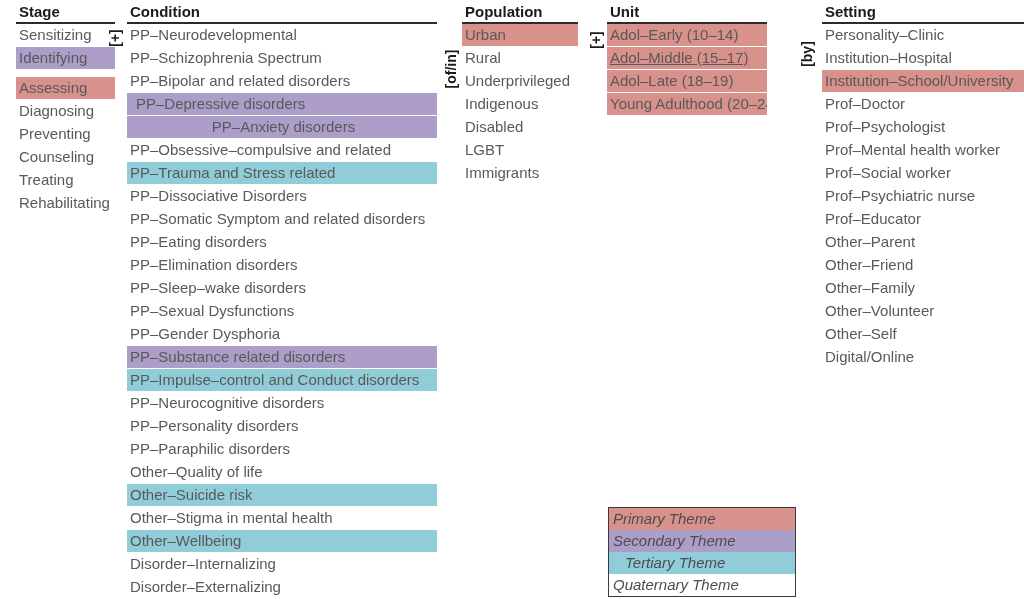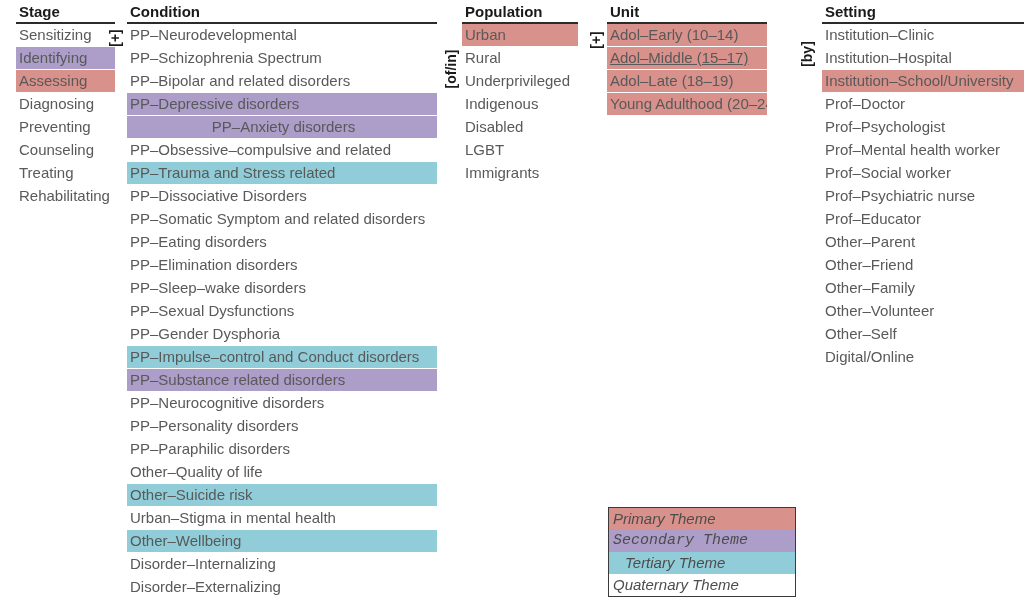--- a/index.html
+++ b/index.html
@@ -71,56 +71,56 @@
 </head>
 <body>
 
 <div id="figure">
 
   <div class="col" style="left:16px; width:99px;">
     <div class="col-header">Stage</div>
     <div>
         <div class="row"><span class="row-label">Sensitizing</span></div>
         <div class="row" style="background: linear-gradient(rgb(172, 157, 201), rgb(172, 157, 201)) left top / 100% 22px no-repeat;"><span class="row-label">Identifying</span></div>
-        <div class="row" style="background: linear-gradient(rgb(217, 145, 139), rgb(217, 145, 139)) left top / 100% 22px no-repeat;"><span class="row-label">Assessing</span></div>
+        <div class="row" style="background: linear-gradient(rgb(217, 145, 139), rgb(217, 145, 139)) left top / 100% 22px no-repeat; margin-top: 7px;"><span class="row-label">Assessing</span></div>
         <div class="row"><span class="row-label">Diagnosing</span></div>
         <div class="row"><span class="row-label">Preventing</span></div>
         <div class="row"><span class="row-label">Counseling</span></div>
         <div class="row"><span class="row-label">Treating</span></div>
         <div class="row"><span class="row-label">Rehabilitating</span></div>
       </div>
   </div>
 
   <div class="rot-label" style="left:105px; top:29px; width:20px;">[+]</div>
 
   <div class="col" style="left:127px; width:310px;">
     <div class="col-header">Condition</div>
     <div>
         <div class="row"><span class="row-label">PP–Neurodevelopmental</span></div>
         <div class="row"><span class="row-label">PP–Schizophrenia Spectrum</span></div>
         <div class="row"><span class="row-label">PP–Bipolar and related disorders</span></div>
-        <div class="row" style="background: linear-gradient(rgb(172, 157, 201), rgb(172, 157, 201)) left top / 100% 22px no-repeat;"><span class="row-label">PP–Depressive disorders</span></div>
+        <div class="row" style="background: linear-gradient(rgb(172, 157, 201), rgb(172, 157, 201)) left top / 100% 22px no-repeat; padding-left: 6px;"><span class="row-label">PP–Depressive disorders</span></div>
         <div class="row" style="background: linear-gradient(rgb(172, 157, 201), rgb(172, 157, 201)) left top / 100% 22px no-repeat; text-align: center;"><span class="row-label">PP–Anxiety disorders</span></div>
         <div class="row"><span class="row-label">PP–Obsessive–compulsive and related</span></div>
         <div class="row" style="background: linear-gradient(rgb(144, 205, 217), rgb(144, 205, 217)) left top / 100% 22px no-repeat;"><span class="row-label">PP–Trauma and Stress related</span></div>
         <div class="row"><span class="row-label">PP–Dissociative Disorders</span></div>
         <div class="row"><span class="row-label">PP–Somatic Symptom and related disorders</span></div>
         <div class="row"><span class="row-label">PP–Eating disorders</span></div>
         <div class="row"><span class="row-label">PP–Elimination disorders</span></div>
         <div class="row"><span class="row-label">PP–Sleep–wake disorders</span></div>
         <div class="row"><span class="row-label">PP–Sexual Dysfunctions</span></div>
         <div class="row"><span class="row-label">PP–Gender Dysphoria</span></div>
+        <div class="row" style="background: linear-gradient(rgb(172, 157, 201), rgb(172, 157, 201)) left top / 100% 22px no-repeat;"><span class="row-label">PP–Substance related disorders</span></div>
         <div class="row" style="background: linear-gradient(rgb(144, 205, 217), rgb(144, 205, 217)) left top / 100% 22px no-repeat;"><span class="row-label">PP–Impulse–control and Conduct disorders</span></div>
-        <div class="row" style="background: linear-gradient(rgb(172, 157, 201), rgb(172, 157, 201)) left top / 100% 22px no-repeat;"><span class="row-label">PP–Substance related disorders</span></div>
         <div class="row"><span class="row-label">PP–Neurocognitive disorders</span></div>
         <div class="row"><span class="row-label">PP–Personality disorders</span></div>
         <div class="row"><span class="row-label">PP–Paraphilic disorders</span></div>
         <div class="row"><span class="row-label">Other–Quality of life</span></div>
         <div class="row" style="background: linear-gradient(rgb(144, 205, 217), rgb(144, 205, 217)) left top / 100% 22px no-repeat;"><span class="row-label">Other–Suicide risk</span></div>
-        <div class="row"><span class="row-label">Urban–Stigma in mental health</span></div>
+        <div class="row"><span class="row-label">Other–Stigma in mental health</span></div>
         <div class="row" style="background: linear-gradient(rgb(144, 205, 217), rgb(144, 205, 217)) left top / 100% 22px no-repeat;"><span class="row-label">Other–Wellbeing</span></div>
         <div class="row"><span class="row-label">Disorder–Internalizing</span></div>
         <div class="row"><span class="row-label">Disorder–Externalizing</span></div>
       </div>
   </div>
 
   <div class="rot-label" style="left:425px; top:60px; width:52px;">[of/in]</div>
 
   <div class="col" style="left:462px; width:116px;">
     <div class="col-header">Population</div>
@@ -145,38 +145,38 @@
         <div class="row" style="background: linear-gradient(rgb(217, 145, 139), rgb(217, 145, 139)) left top / 100% 22px no-repeat;"><span class="row-label">Adol–Late (18–19)</span></div>
         <div class="row" style="background: linear-gradient(rgb(217, 145, 139), rgb(217, 145, 139)) left top / 100% 22px no-repeat;"><span class="row-label">Young Adulthood (20–24)</span></div>
       </div>
   </div>
 
   <div class="rot-label" style="left:791px; top:45px; width:32px;">[by]</div>
 
   <div class="col" style="left:822px; width:202px;">
     <div class="col-header">Setting</div>
     <div>
-        <div class="row"><span class="row-label">Institution–Clinic</span></div>
+        <div class="row"><span class="row-label">Personality–Clinic</span></div>
         <div class="row"><span class="row-label">Institution–Hospital</span></div>
         <div class="row" style="background: linear-gradient(rgb(217, 145, 139), rgb(217, 145, 139)) left top / 100% 22px no-repeat;"><span class="row-label">Institution–School/University</span></div>
         <div class="row"><span class="row-label">Prof–Doctor</span></div>
         <div class="row"><span class="row-label">Prof–Psychologist</span></div>
         <div class="row"><span class="row-label">Prof–Mental health worker</span></div>
         <div class="row"><span class="row-label">Prof–Social worker</span></div>
         <div class="row"><span class="row-label">Prof–Psychiatric nurse</span></div>
         <div class="row"><span class="row-label">Prof–Educator</span></div>
         <div class="row"><span class="row-label">Other–Parent</span></div>
         <div class="row"><span class="row-label">Other–Friend</span></div>
         <div class="row"><span class="row-label">Other–Family</span></div>
         <div class="row"><span class="row-label">Other–Volunteer</span></div>
         <div class="row"><span class="row-label">Other–Self</span></div>
         <div class="row"><span class="row-label">Digital/Online</span></div>
       </div>
   </div>
 
   <div id="legend">
       <div class="legend-row" style="background: rgb(217, 145, 139);"><span class="">Primary Theme</span></div>
-      <div class="legend-row" style="background: rgb(172, 157, 201); font-family: Liberation Mono, monospace;"><span class="">Secondary Theme</span></div>
+      <div class="legend-row" style="background: rgb(172, 157, 201);"><span class="">Secondary Theme</span></div>
       <div class="legend-row" style="background: rgb(144, 205, 217); padding-left: 16px;"><span class="">Tertiary Theme</span></div>
       <div class="legend-row" style="background: rgb(255, 255, 255);"><span class="">Quaternary Theme</span></div>
     </div>
 
 </div>
 
 </body></html>

